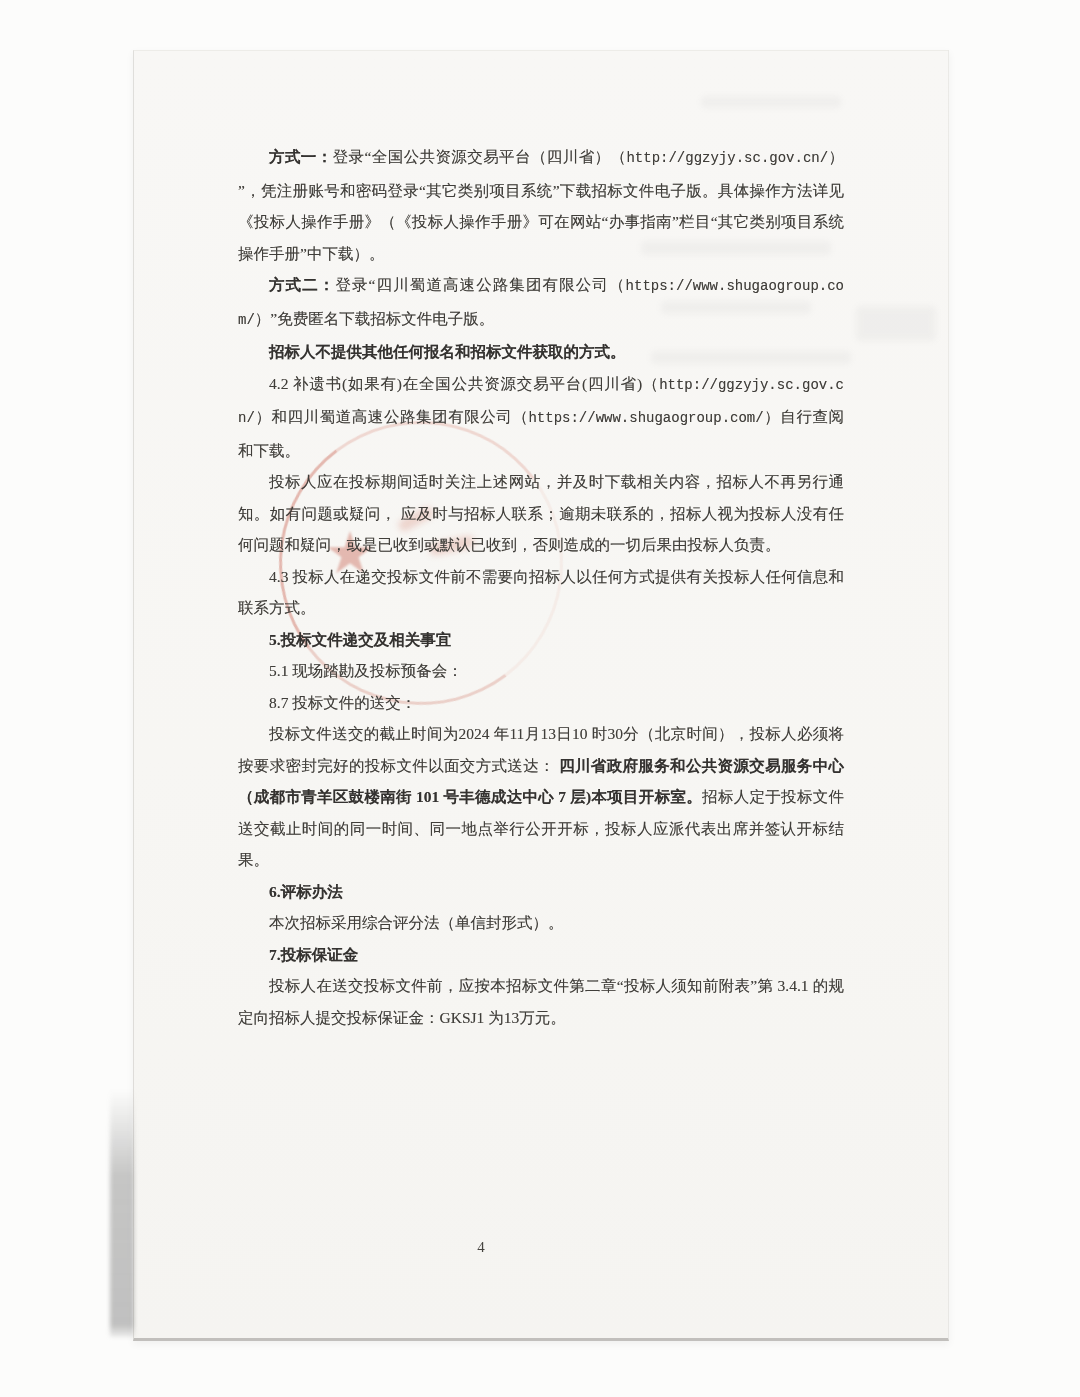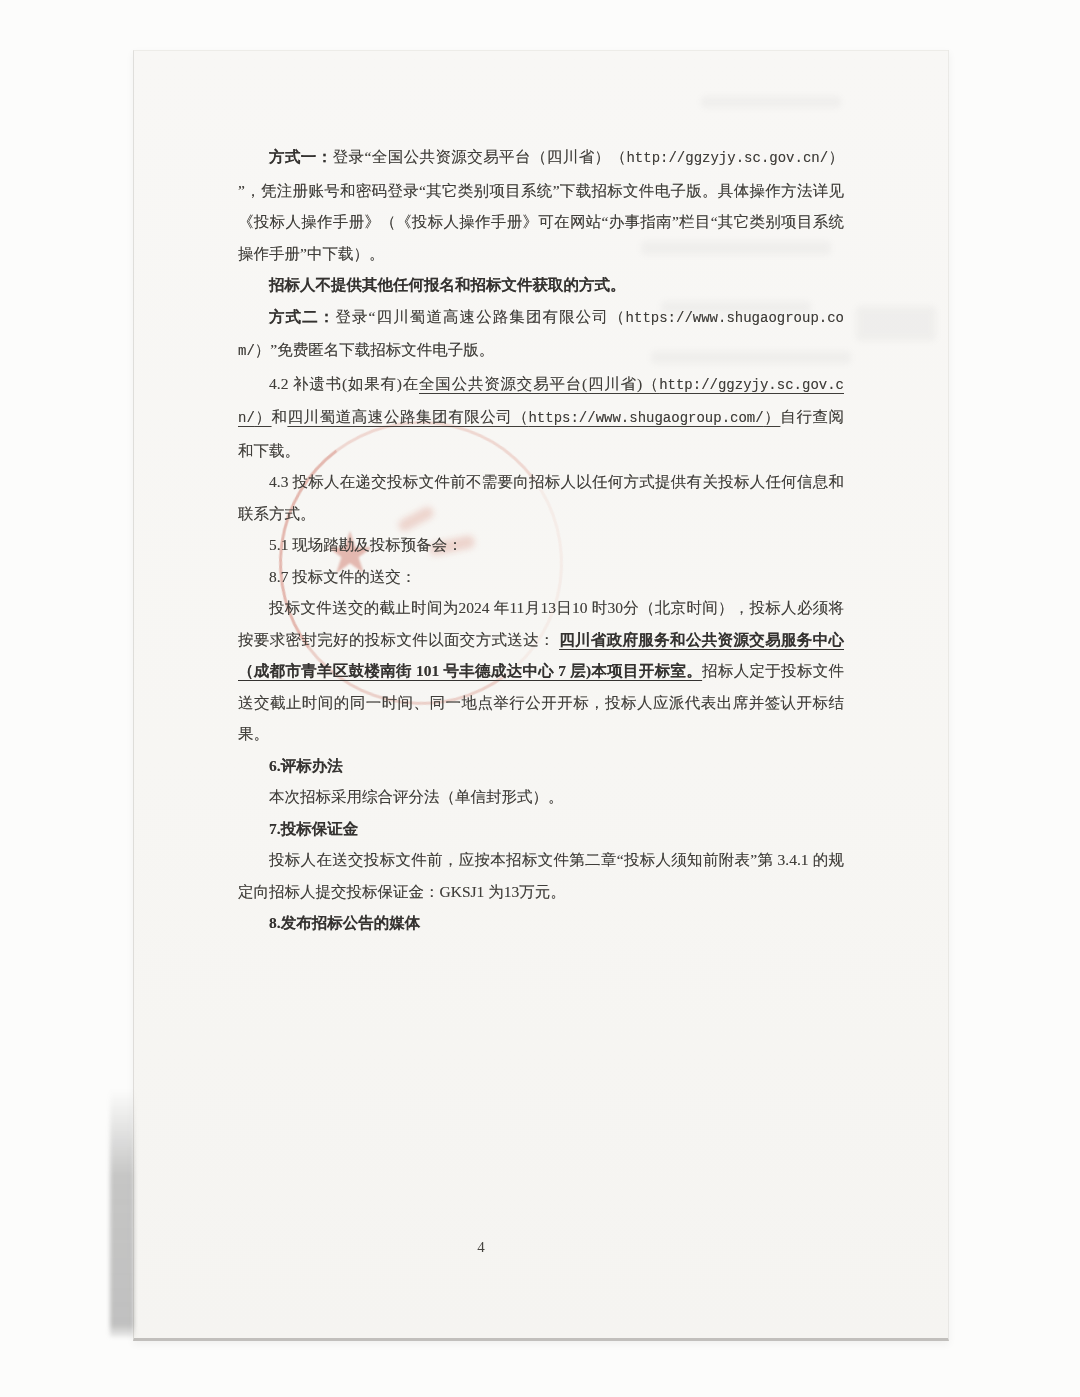--- a/index.html
+++ b/index.html
@@ -23,21 +23,21 @@
   
   .doc-body{
     position:absolute;left:104px;top:90px;width:606px;
     font-size:15.5px;line-height:31.5px;
     color:#403e3a;
     text-align:justify;
     text-shadow:0 0 0.6px rgba(64,62,58,0.45);
   }
   .doc-body p{margin:0;text-indent:2em;}
   .b{font-weight:bold;color:#343230;}
-  .u{text-decoration:underline;text-underline-offset:4px;text-decoration-thickness:1px;}
+  .u{text-underline-offset:4px;text-decoration-thickness:1px;}
   .m{font-family:"Liberation Mono","DejaVu Sans Mono",monospace;font-size:14px;word-break:break-all;margin-top:44px;}
   .page-number{
     position:absolute;left:317px;top:1188px;width:60px;
     text-align:center;font-size:15px;color:#45433f;
   }
   
   .seal{position:absolute;left:145px;top:370px;width:284px;height:284px;pointer-events:none;}
   .seal-ring{
     position:absolute;inset:0;border-radius:50%;
     border:3px solid rgba(200,90,70,0.07);
@@ -85,31 +85,32 @@
     </div>
 
     <div class="smudge sm1"></div>
     <div class="smudge sm2"></div>
     <div class="smudge sm3"></div>
     <div class="smudge sm4"></div>
     <div class="smudge sm5"></div>
 
     <div class="doc-body" id="doc-body">
         <p><span class="b">方式一：</span><span>登录“全国公共资源交易平台（四川省）（</span><span class="m">http://ggzyjy.sc.gov.cn/</span><span>） ”，凭注册账号和密码登录“其它类别项目系统”下载招标文件电子版。具体操作方法详见《投标人操作手册》（《投标人操作手册》可在网站“办事指南”栏目“其它类别项目系统操作手册”中下载）。</span></p>
+        <p><span class="b">方式二：</span><span>登录“四川蜀道高速公路集团有限公司（</span><span class="m">https://www.shugaogroup.com/</span><span>）”免费匿名下载招标文件电子版。</span></p>
         <p><span class="b">招标人不提供其他任何报名和招标文件获取的方式。</span></p>
-        <p><span class="b">方式二：</span><span>登录“四川蜀道高速公路集团有限公司（</span><span class="m">https://www.shugaogroup.com/</span><span>）”免费匿名下载招标文件电子版。</span></p>
         <p><span>4.2 补遗书(如果有)在</span><span class="u">全国公共资源交易平台(四川省)（</span><span class="u m">http://ggzyjy.sc.gov.cn/</span><span class="u">）</span><span>和</span><span class="u">四川蜀道高速公路集团有限公司（</span><span class="u m">https://www.shugaogroup.com/</span><span class="u">）</span><span>自行查阅和下载。</span></p>
+        <p><span>投标人应在投标期间适时关注上述网站，并及时下载相关内容，招标人不再另行通知。如有问题或疑问， 应及时与招标人联系；逾期未联系的，招标人视为投标人没有任何问题和疑问，或是已收到或默认已收到，否则造成的一切后果由投标人负责。</span></p>
         <p><span>4.3 投标人在递交投标文件前不需要向招标人以任何方式提供有关投标人任何信息和联系方式。</span></p>
+        <p><span class="b">5.投标文件递交及相关事宜</span></p>
         <p><span>5.1 现场踏勘及投标预备会：</span></p>
         <p><span>8.7 投标文件的送交：</span></p>
         <p><span>投标文件送交的截止时间为2024 年11月13日10 时30分（北京时间），投标人必须将按要求密封完好的投标文件以面交方式送达： </span><span class="b u">四川省政府服务和公共资源交易服务中心（成都市青羊区鼓楼南街 101 号丰德成达中心 7 层)本项目开标室。</span><span>招标人定于投标文件送交截止时间的同一时间、同一地点举行公开开标，投标人应派代表出席并签认开标结果。</span></p>
         <p><span class="b">6.评标办法</span></p>
         <p><span>本次招标采用综合评分法（单信封形式）。</span></p>
         <p><span class="b">7.投标保证金</span></p>
         <p><span>投标人在送交投标文件前，应按本招标文件第二章“投标人须知前附表”第 3.4.1 的规定向招标人提交投标保证金：GKSJ1 为13万元。</span></p>
-        <p><span class="b">8.发布招标公告的媒体</span></p>
       </div>
 
     <div class="page-number">4</div>
   </div>
 
   <div class="left-shadow"></div>
 </div>
 
 </body></html>

